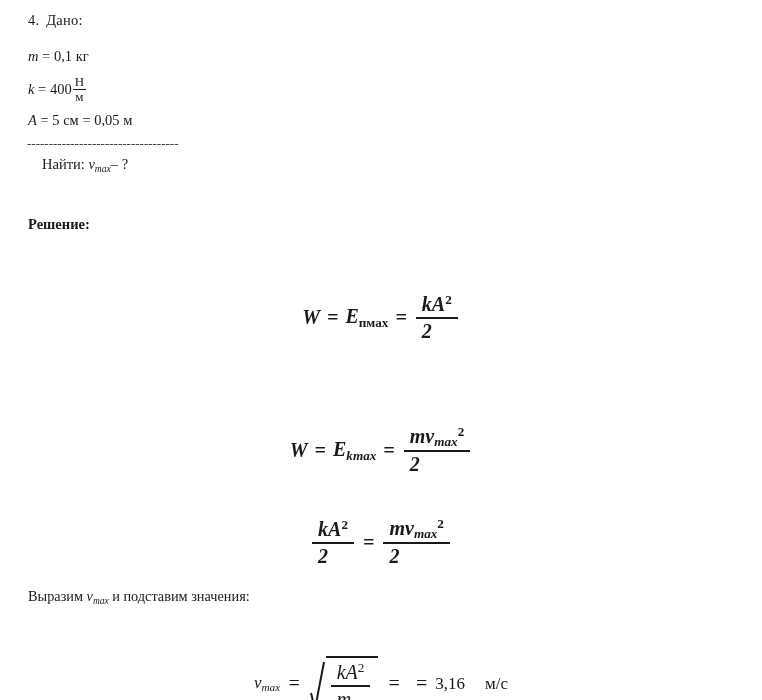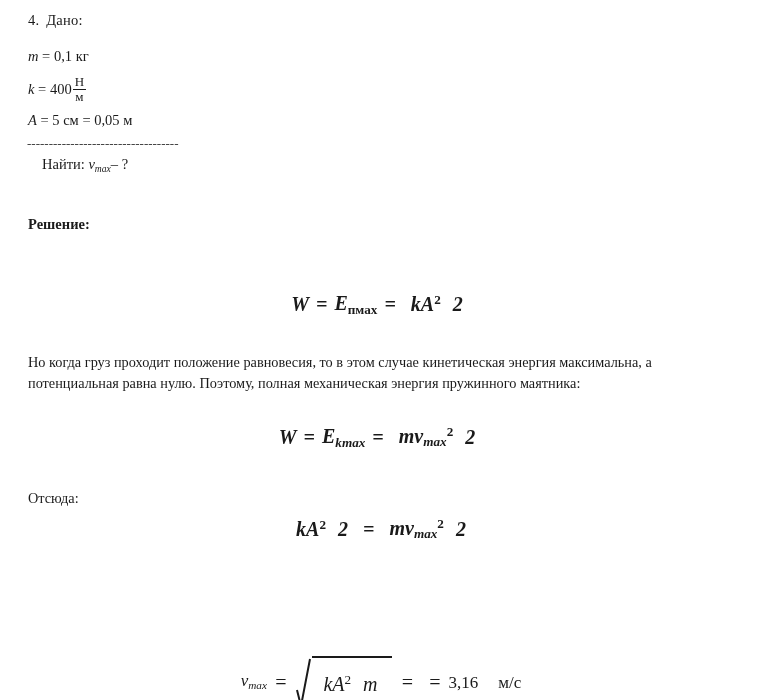--- a/index.html
+++ b/index.html
@@ -126,22 +126,22 @@
     line-height: 1;
   }
   .op {
     margin: 0 7px;
     font-style: italic;
   }
 
   
   .frac {
     display: inline-flex;
-    flex-direction: row;
-    align-items: center;
+    flex-direction: column;
+    align-items: flex-start;
     vertical-align: middle;
     margin: 0 2px;
   }
   .frac .top {
     padding: 0 6px 1px 6px;
     line-height: 1.15;
   }
   .frac .bar {
     width: 100%;
     height: 2px;
@@ -246,54 +246,57 @@
       <span><span>E</span><span class="sub-up">пмах</span></span>
       <span class="op">=</span>
       <span class="frac">
         <span class="top"><span>k</span><span>A</span><span class="sup">2</span></span>
         <span class="bar"></span>
         <span class="bot">2</span>
       </span>
     </span>
   </div>
 
-  <div class="para para-2">Но когда груз проходит положение равновесия, то в этом случае кинетическая энергия максимальна, а потенциальная равна нулю. Поэтому, полная механическая энергия пружинного маятника:</div>
 
   <div class="eq eq-2">
     <span class="row">
       <span>W</span>
       <span class="op">=</span>
       <span><span>E</span><span class="sub">kmax</span></span>
       <span class="op">=</span>
       <span class="frac">
         <span class="top"><span>m</span><span>v</span><span class="sub">max</span><span class="sup">2</span></span>
         <span class="bar"></span>
         <span class="bot">2</span>
       </span>
     </span>
   </div>
 
-  <div class="para para-3">Отсюда:</div>
 
   <div class="eq eq-3">
     <span class="row">
       <span class="frac">
         <span class="top"><span>k</span><span>A</span><span class="sup">2</span></span>
         <span class="bar"></span>
         <span class="bot">2</span>
       </span>
       <span class="op">=</span>
       <span class="frac">
         <span class="top"><span>m</span><span>v</span><span class="sub">max</span><span class="sup">2</span></span>
         <span class="bar"></span>
         <span class="bot">2</span>
       </span>
     </span>
   </div>
 
+  <div class="para para-4">
+    <span>Выразим</span>
+    <span class="mathvar"><span>v</span><span class="sub">max</span></span>
+    <span>и подставим значения:</span>
+  </div>
 
   <div class="eq eq-4">
     <span class="row">
       <span style="font-size:17px"><span>v</span><span class="sub">max</span></span>
       <span class="op">=</span>
 
       <span class="sqrt">
         <span class="radical">
           <svg width="16" height="52" viewBox="0 0 16 52" aria-hidden="true">
             <path d="M1 34 L5 50 L14 3" fill="none" stroke="#1a1a1a" stroke-width="2"></path>

